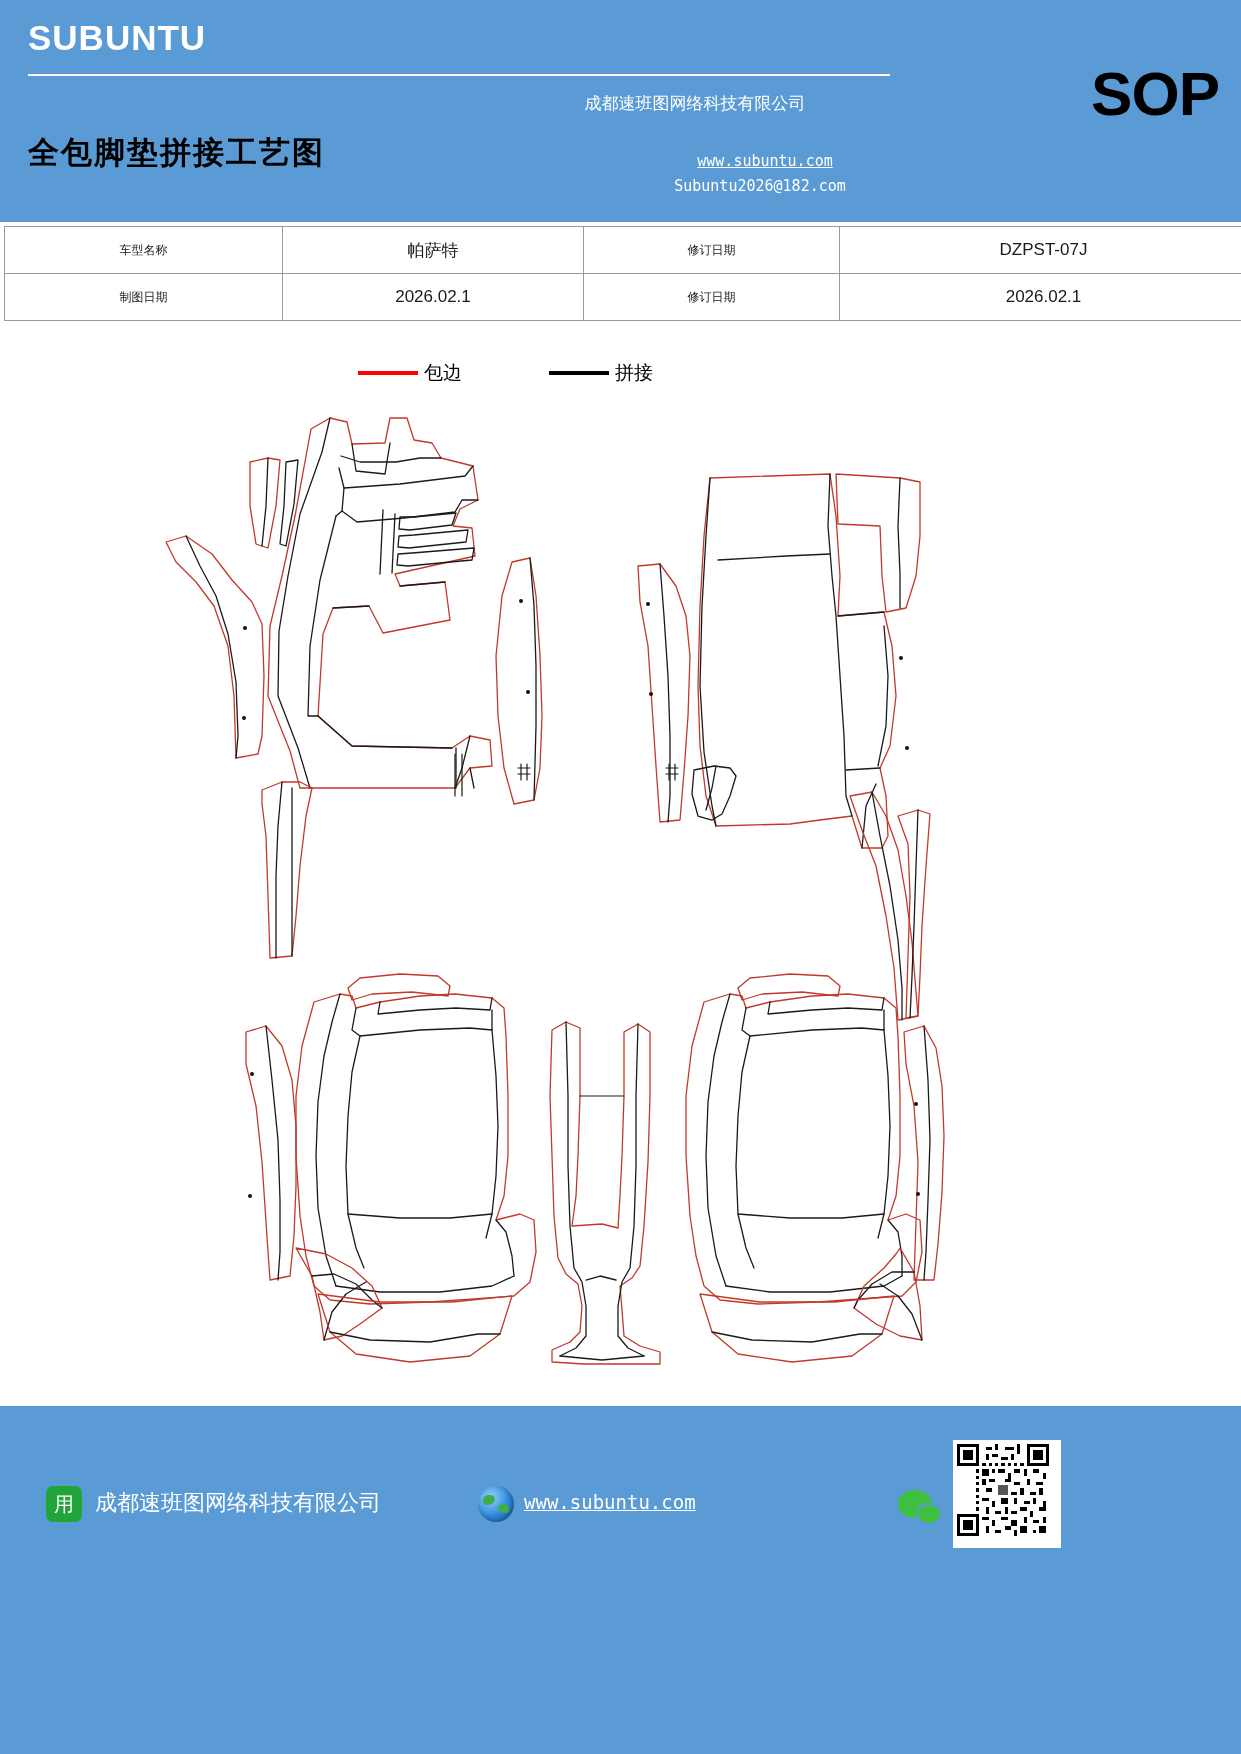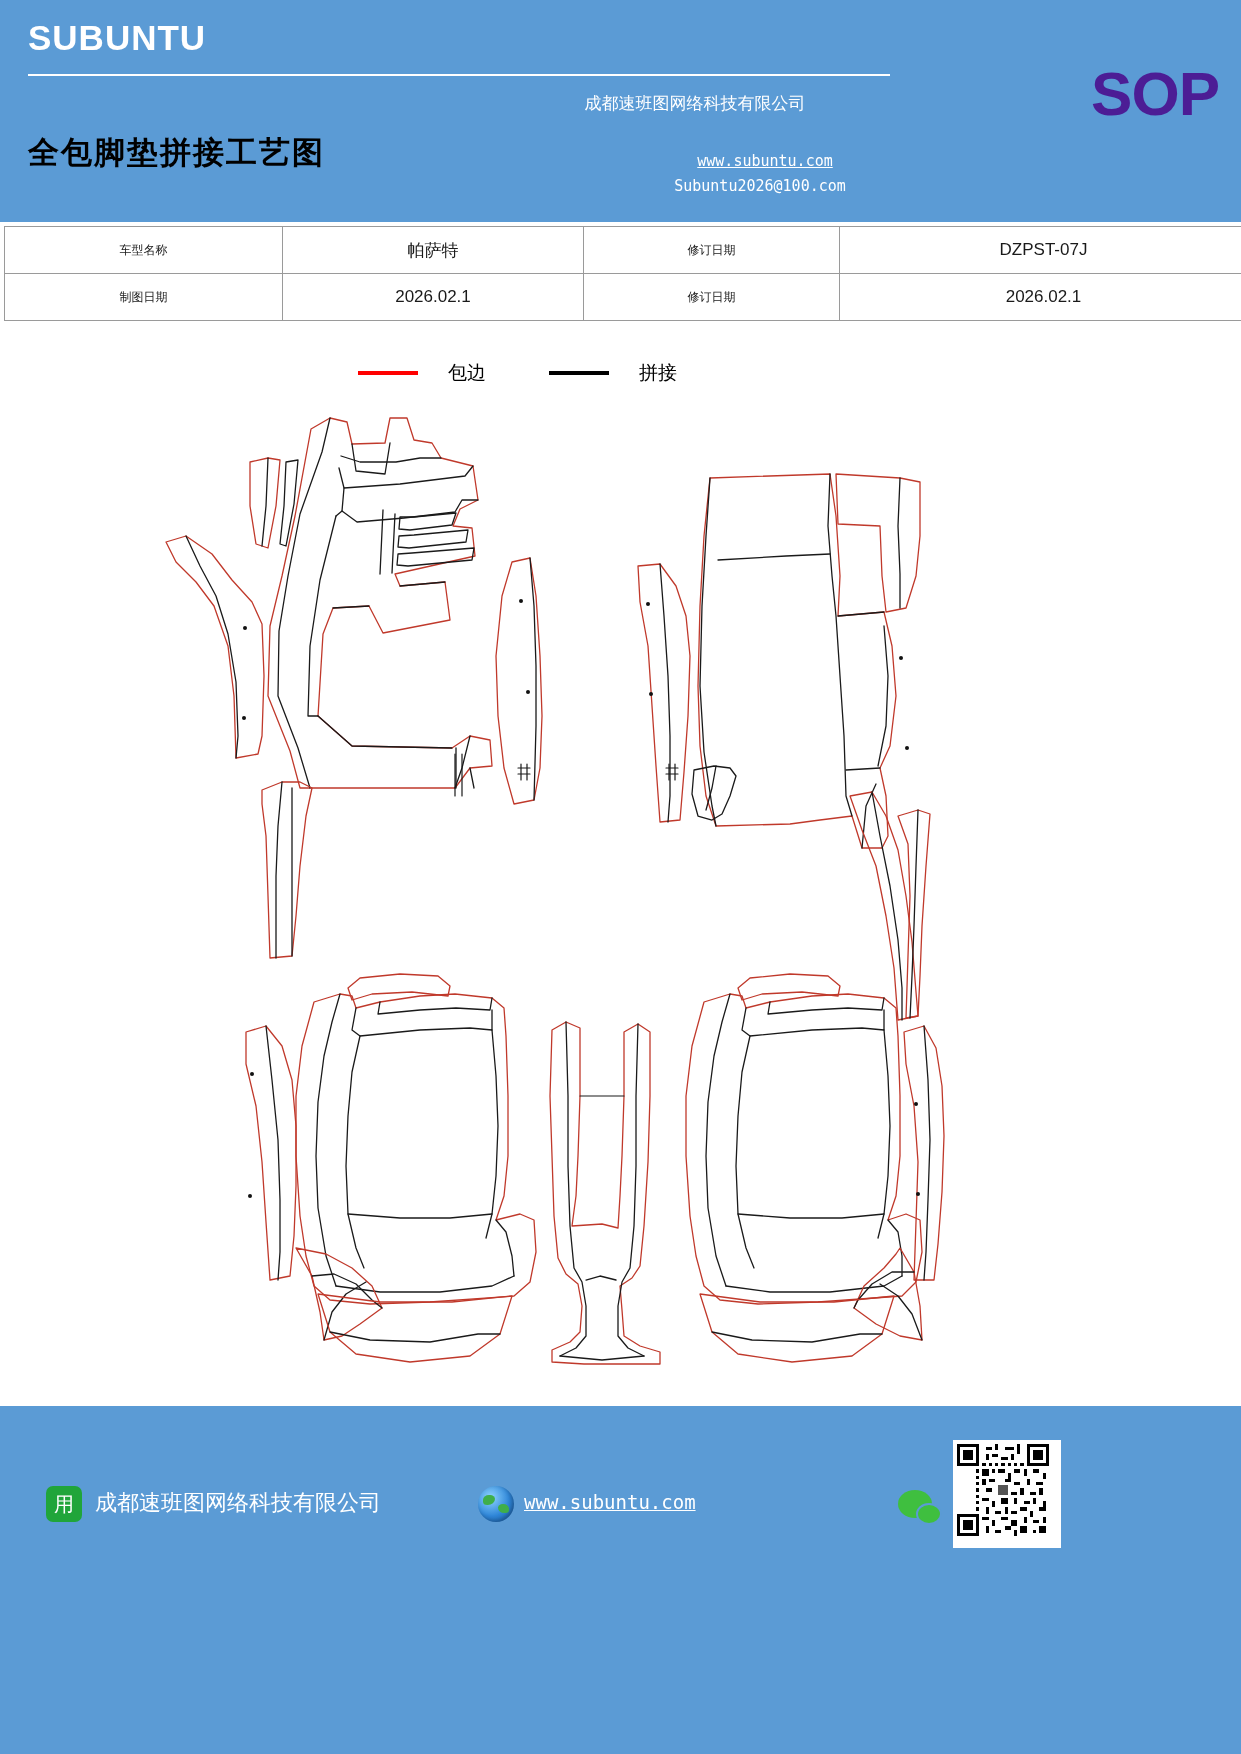--- a/index.html
+++ b/index.html
@@ -61,21 +61,21 @@
     font-size: 17px;
     color: #ffffff;
     font-family: "DejaVu Sans", "Liberation Sans", sans-serif;
   }
   .sop-label {
     position: absolute;
     right: 22px;
     top: 58px;
     font-size: 62px;
     font-weight: bold;
-    color: #4c1d95;
+    color: #000000;
     letter-spacing: -1px;
     font-family: "Liberation Sans", sans-serif;
     margin-left: 22px;
   }
   .header-web {
     position: absolute;
     left: 640px;
     top: 152px;
     width: 250px;
     text-align: center;
@@ -127,21 +127,21 @@
     position: absolute;
     left: 0;
     top: 356px;
     width: 1241px;
     height: 40px;
   }
   .legend-item {
     position: absolute;
     display: flex;
     align-items: center;
-    gap: 30px;
+    gap: 6px;
   }
   .legend-item.one { left: 358px; top: 4px; }
   .legend-item.two { left: 549px; top: 4px; justify-content: center; }
   .swatch {
     display: block;
     width: 60px;
     height: 4px;
   }
   .swatch.red { background: #ff0000; }
   .swatch.black { background: #000000; }
@@ -269,21 +269,21 @@
 </head>
 <body>
 
 <div class="header">
   <div class="brand">SUBUNTU</div>
   <div class="header-rule"></div>
   <div class="doc-title">全包脚垫拼接工艺图</div>
   <div class="company-cn">成都速班图网络科技有限公司</div>
   <div class="sop-label">SOP</div>
   <div class="header-web">www.subuntu.com</div>
-  <div class="header-mail">Subuntu2026@100.com</div>
+  <div class="header-mail">Subuntu2026@182.com</div>
 </div>
 
 <table class="info-table">
   <tbody>
       <tr>
     <td class="col-a">车型名称</td>
     <td class="col-b val">帕萨特</td>
     <td class="col-c">修订日期</td>
     <td class="col-d val">DZPST-07J</td>
   </tr>

